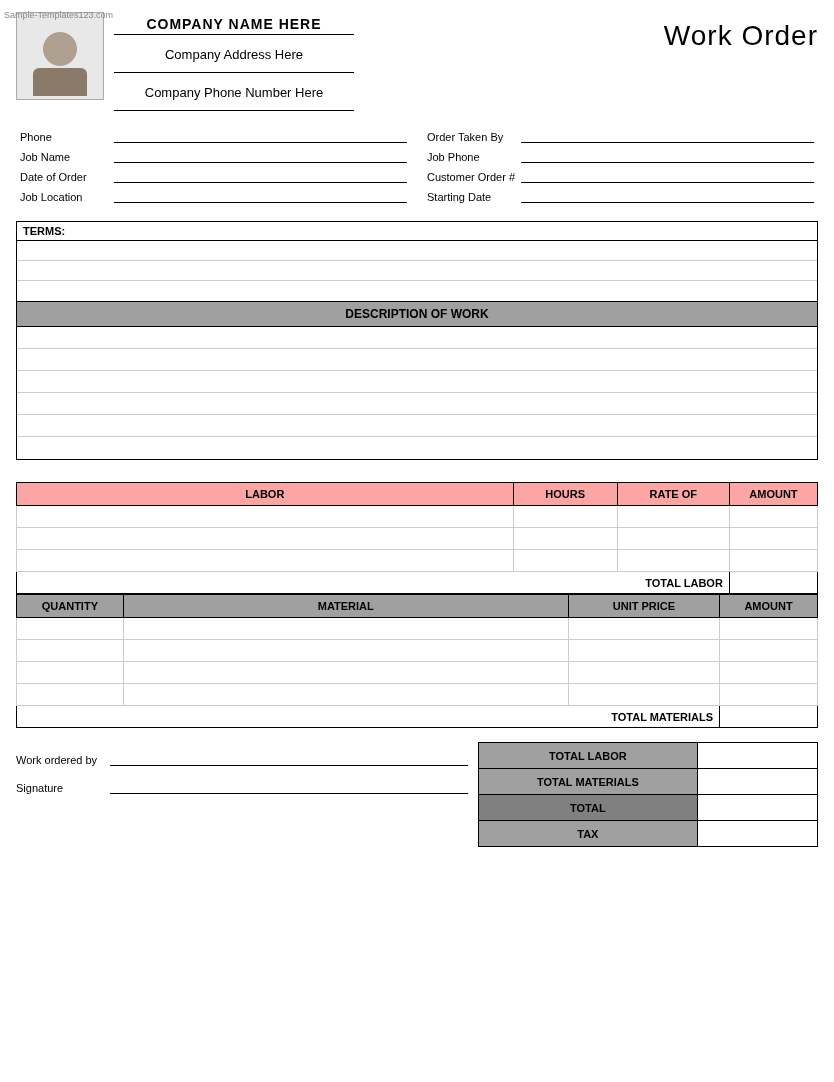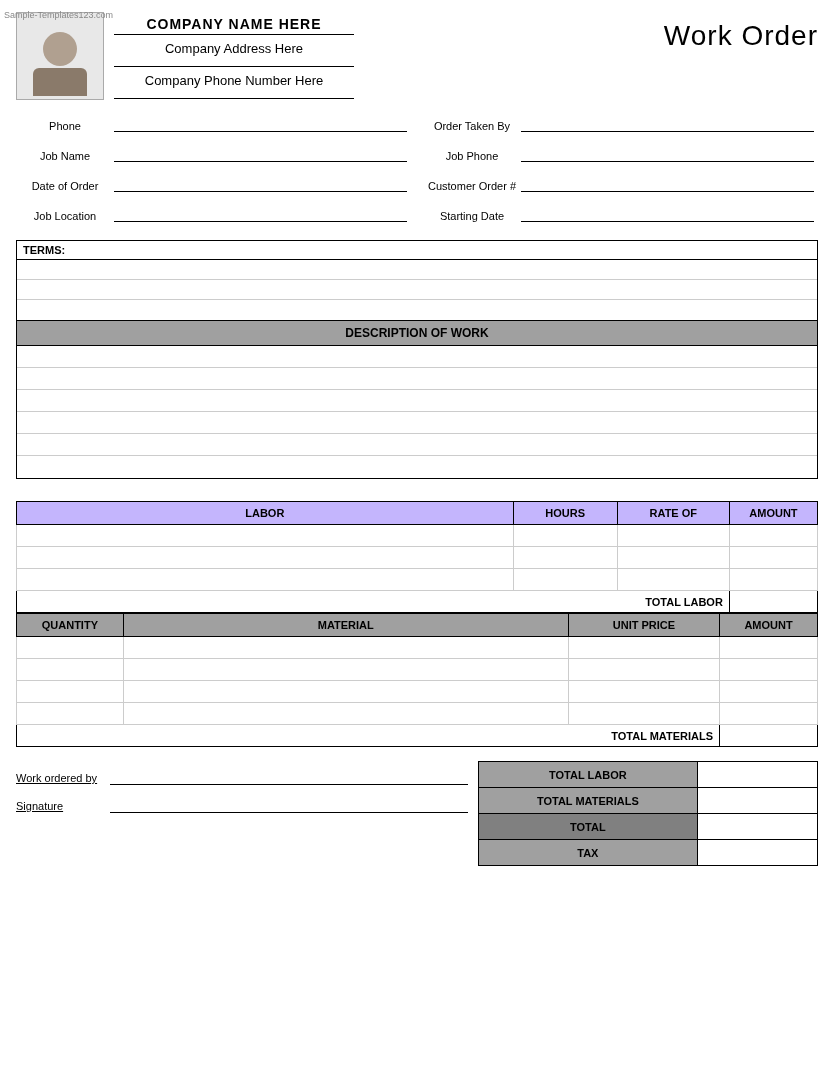--- a/index.html
+++ b/index.html
@@ -63,21 +63,21 @@
     .avatar-body {
       width: 54px;
       height: 28px;
       background: #8a7a6a;
       border-radius: 6px 6px 0 0;
     }
     .company-info {
       display: flex;
       flex-direction: column;
       padding-top: 4px;
-      gap: 6px;
+      gap: 12px;
     }
     .company-name {
       font-size: 14px;
       font-weight: bold;
       letter-spacing: 1px;
       border-bottom: 1px solid #000;
       padding-bottom: 2px;
       min-width: 240px;
       text-align: center;
     }
@@ -90,24 +90,23 @@
     .header-right {
       font-size: 28px;
       font-weight: normal;
       letter-spacing: 1px;
       padding-top: 8px;
     }
     
     .form-section {
       display: grid;
       grid-template-columns: 1fr 1fr;
-      gap: 16px 20px;
+      gap: 6px 20px;
       margin-bottom: 18px;
       padding: 0 4px;
-      text-align: center;
     }
     .form-row {
       display: flex;
       align-items: flex-end;
       gap: 4px;
     }
     .form-label {
       white-space: nowrap;
       font-size: 11px;
       min-width: 90px;
@@ -163,21 +162,21 @@
     .section-gap {
       height: 22px;
     }
     
     .labor-table {
       width: 100%;
       border-collapse: collapse;
       margin-bottom: 0;
     }
     .labor-table th {
-      background: #c4b5fd;
+      background: #fca5a5;
       font-weight: bold;
       font-size: 11px;
       text-align: center;
       padding: 5px 4px;
       border: 1px solid #000;
     }
     .labor-table td {
       border: 1px solid #ccc;
       height: 22px;
       padding: 2px 4px;
@@ -239,23 +238,22 @@
     }
     .signature-area {
       flex: 1;
       display: flex;
       flex-direction: column;
       gap: 14px;
       padding-top: 10px;
     }
     .sig-row {
       display: flex;
-      align-items: center;
+      align-items: flex-end;
       gap: 4px;
-      text-decoration: underline;
     }
     .sig-label {
       font-size: 11px;
       white-space: nowrap;
       min-width: 90px;
     }
     .sig-line {
       flex: 1;
       border-bottom: 1px solid #000;
       height: 14px;

